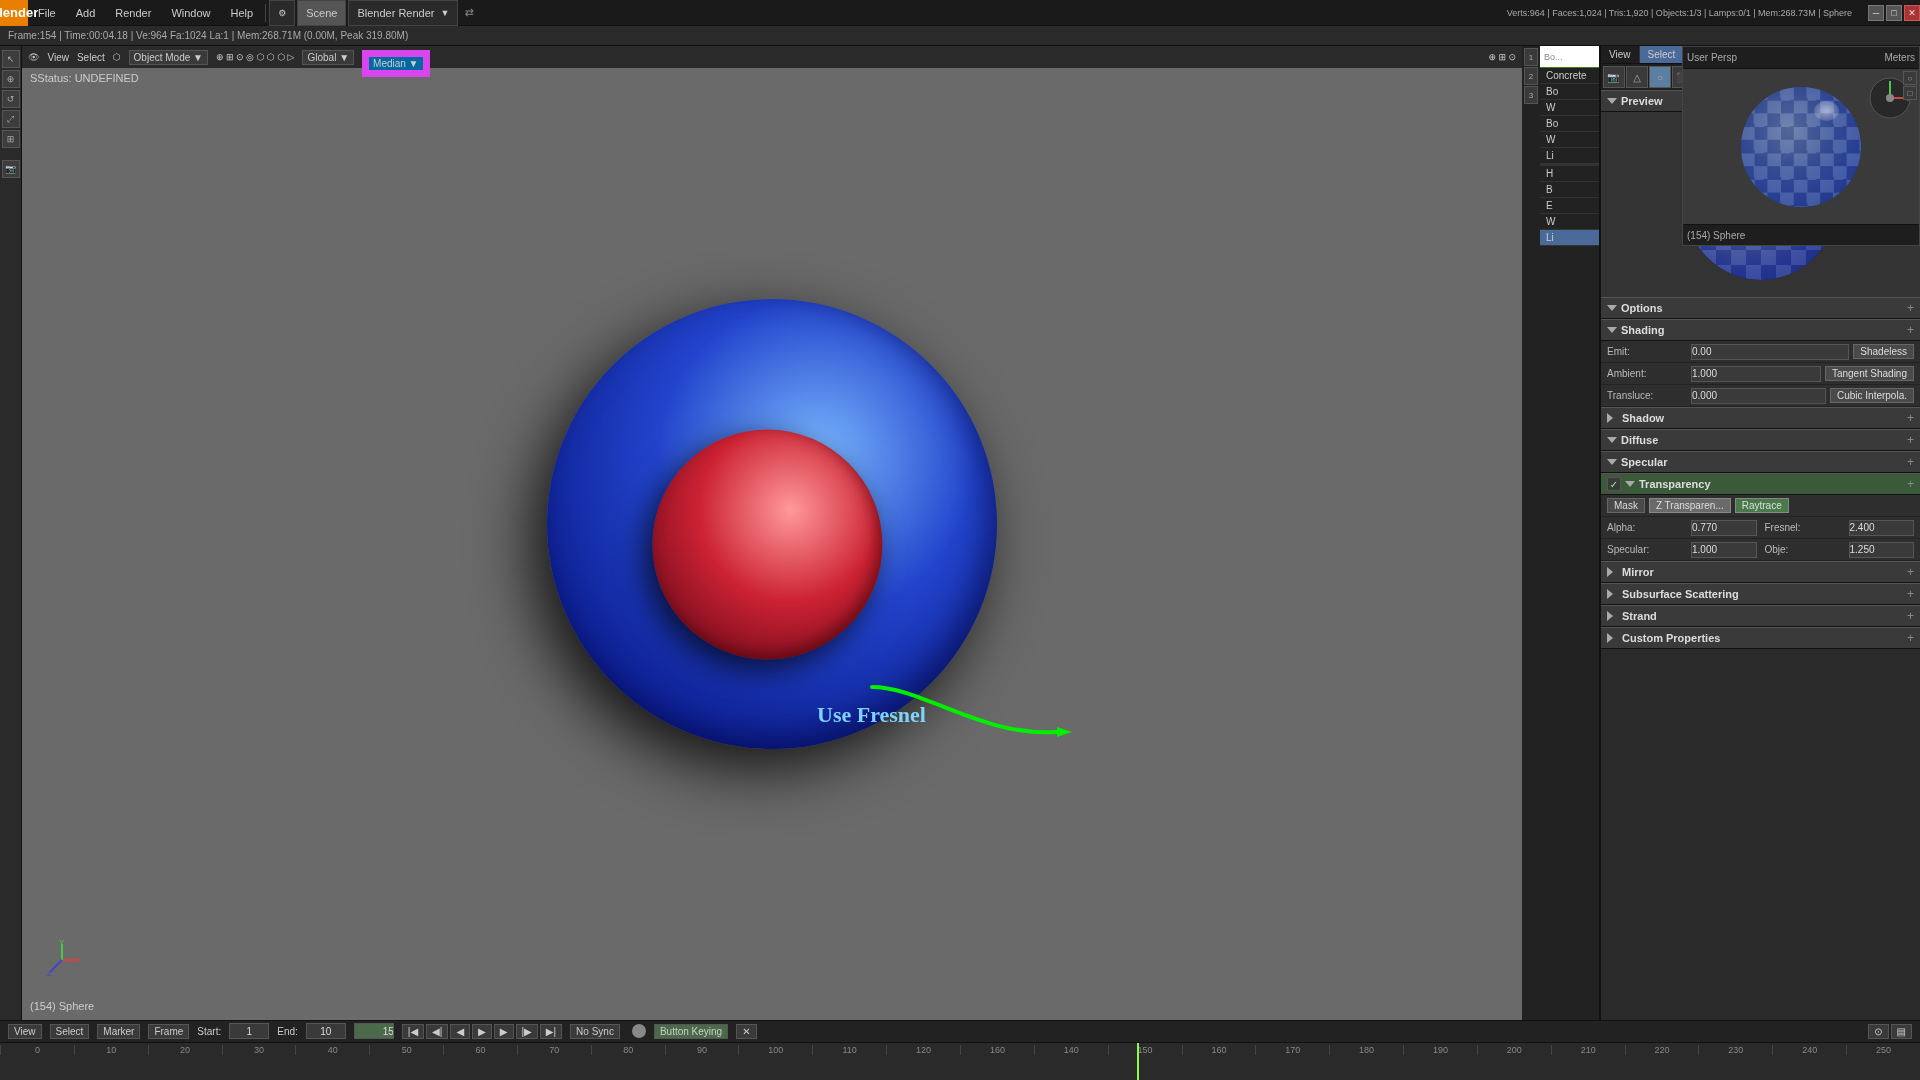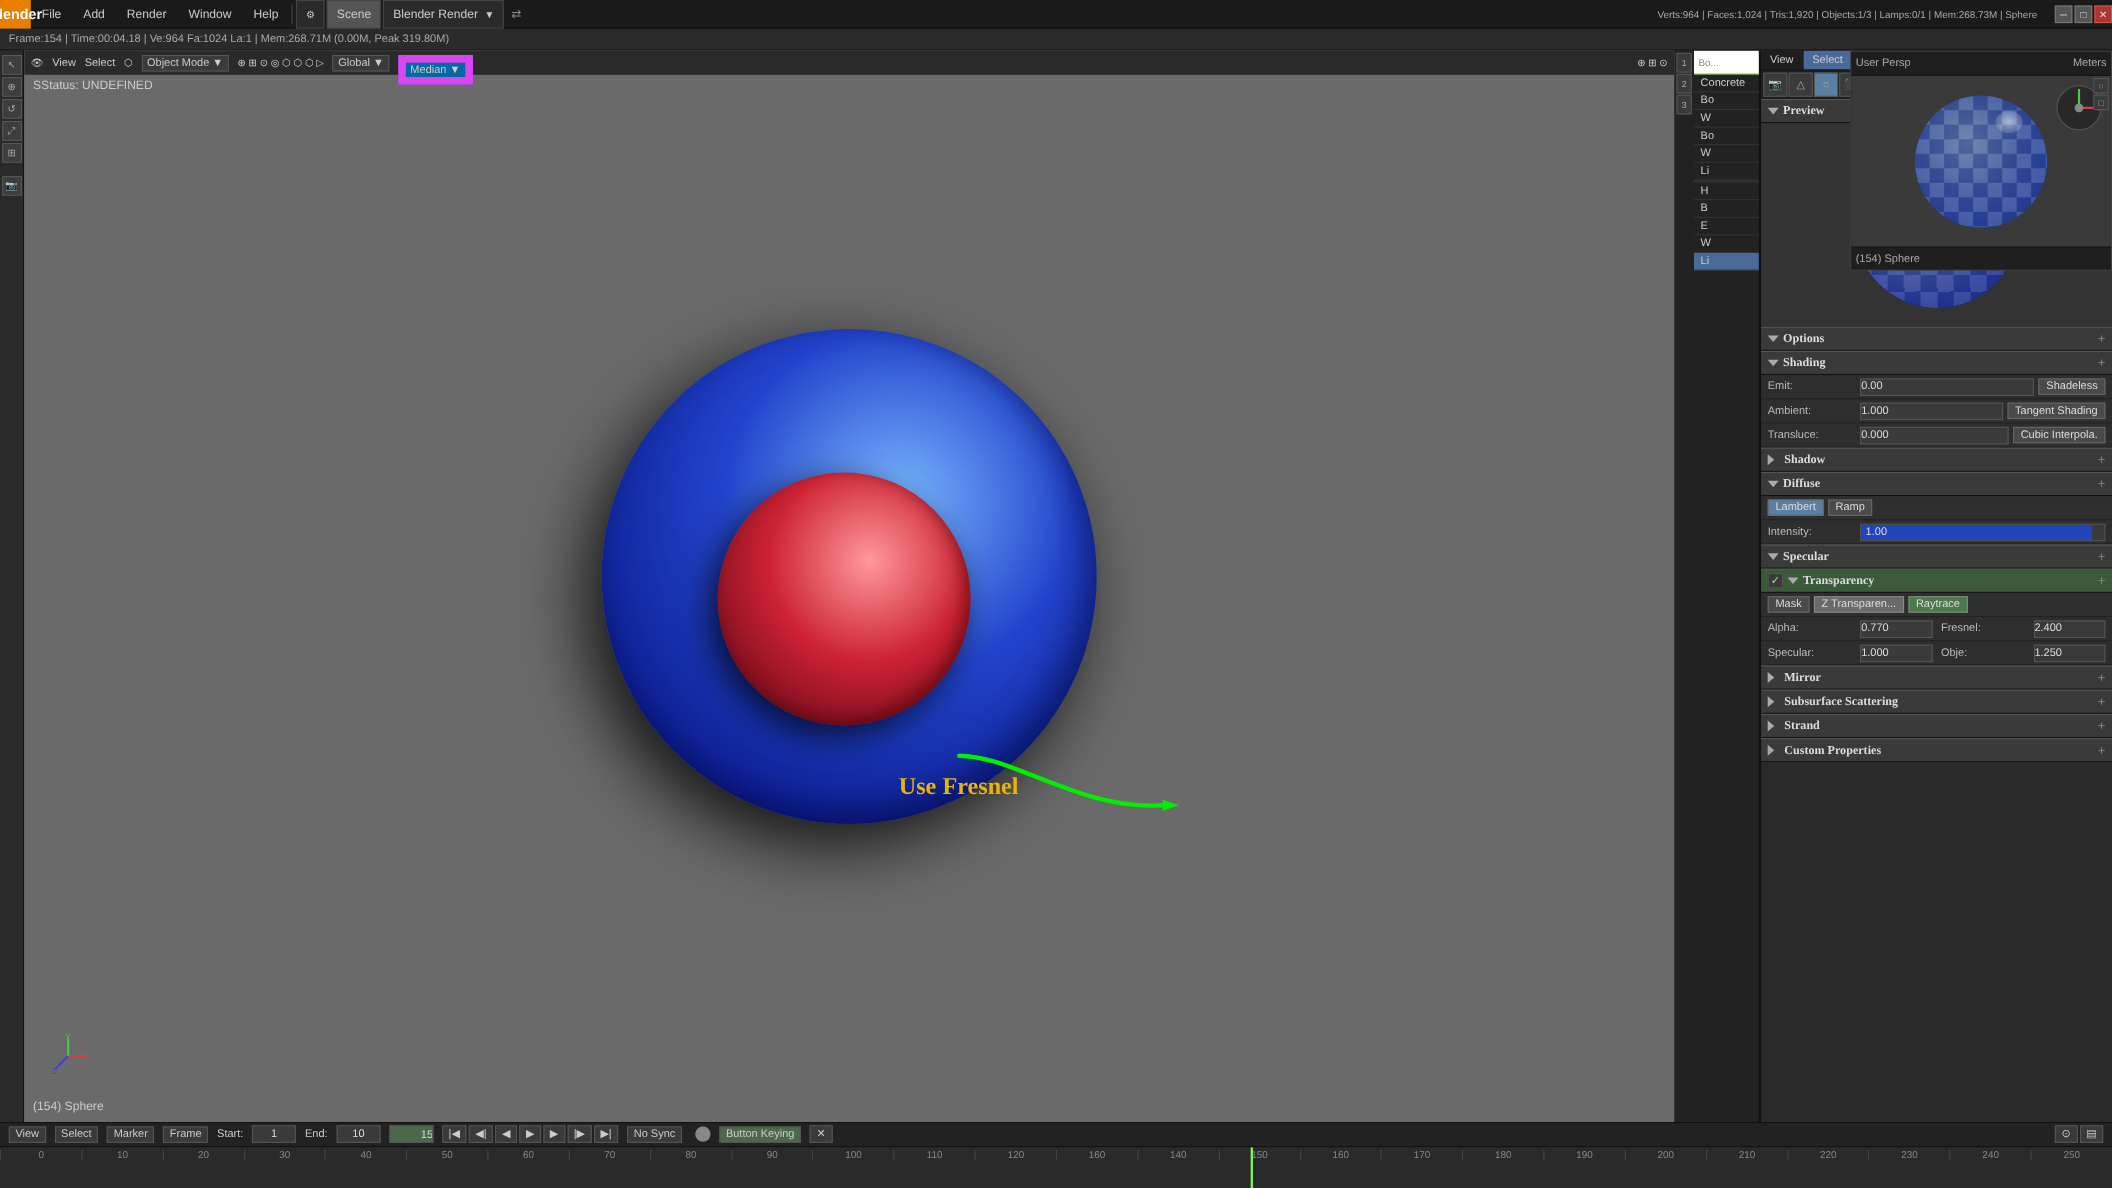--- a/index.html
+++ b/index.html
@@ -185,21 +185,21 @@
       box-shadow: -8px 10px 30px rgba(0,0,0,0.7), inset -5px -5px 15px rgba(50,0,0,0.5);
     }
 
     
     .annotation-text {
       position: absolute;
       bottom: 30%;
       left: 53%;
       font-size: 22px;
       font-weight: bold;
-      color: #eab308;
+      color: #7dd3fc;
       font-family: 'Comic Sans MS', cursive;
       white-space: nowrap;
       z-index: 20;
     }
 
     .annotation-arrow {
       position: absolute;
       bottom: 27%;
       left: 57%;
       z-index: 20;
@@ -324,21 +324,20 @@
     }
     .section-triangle.right {
       border-top: 5px solid transparent;
       border-bottom: 5px solid transparent;
       border-left: 6px solid #aaa;
     }
     .section-title {
       font-size: 11px;
       color: #ddd;
       font-weight: bold;
-      font-family: Liberation Serif, serif;
     }
     .section-plus {
       margin-left: auto;
       color: #888;
       font-size: 12px;
     }
 
     
     .prop-row {
       display: flex;
@@ -772,32 +771,20 @@
       <div class="section-header">
         <div class="section-triangle right"></div>
         <span class="section-title">Shadow</span>
         <span class="section-plus">+</span>
       </div>
 
       <div class="section-header">
         <div class="section-triangle"></div>
         <span class="section-title">Diffuse</span>
         <span class="section-plus">+</span>
-      </div>
-      <div class="prop-section-content">
-        <div class="prop-row">
-          <div class="btn-small" style="background:#5a7fa0;">Lambert</div>
-          <div class="btn-small">Ramp</div>
-        </div>
-        <div class="prop-row">
-          <span class="prop-label">Intensity:</span>
-          <div class="intensity-bar">
-            <span>1.00</span>
-          </div>
-        </div>
       </div>
 
       <div class="section-header">
         <div class="section-triangle"></div>
         <span class="section-title">Specular</span>
         <span class="section-plus">+</span>
       </div>
 
       <div class="section-header transparency-highlighted">
         <div class="prop-checkbox checked"></div>

